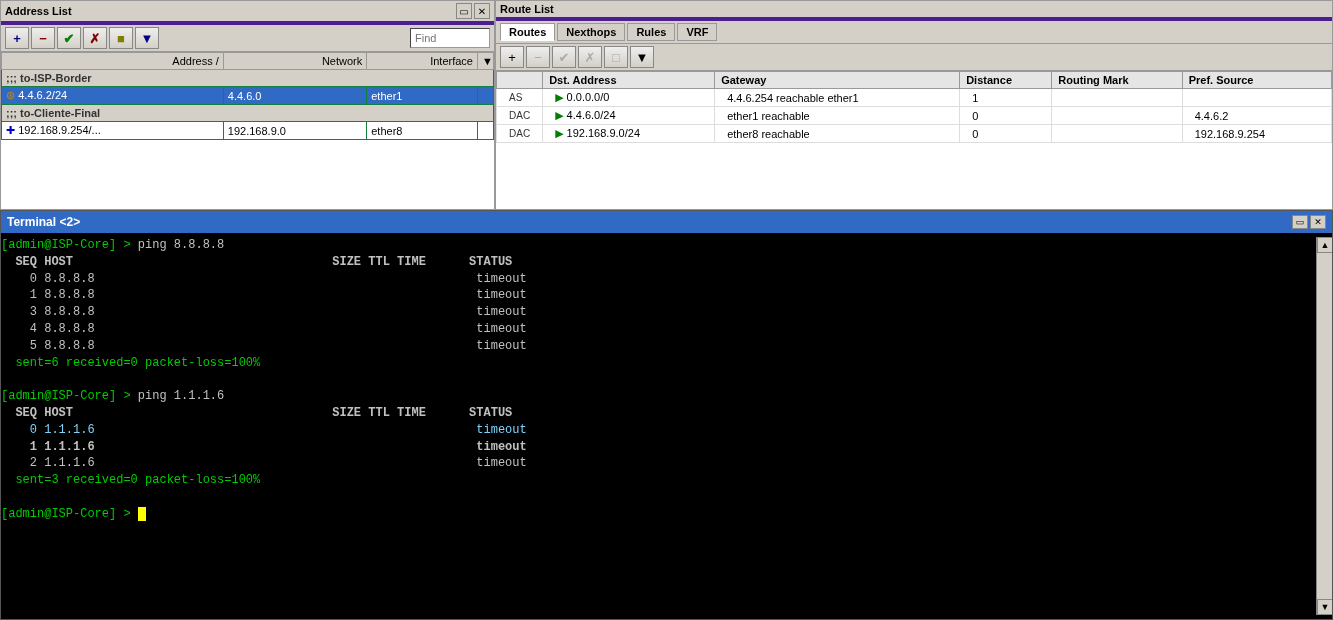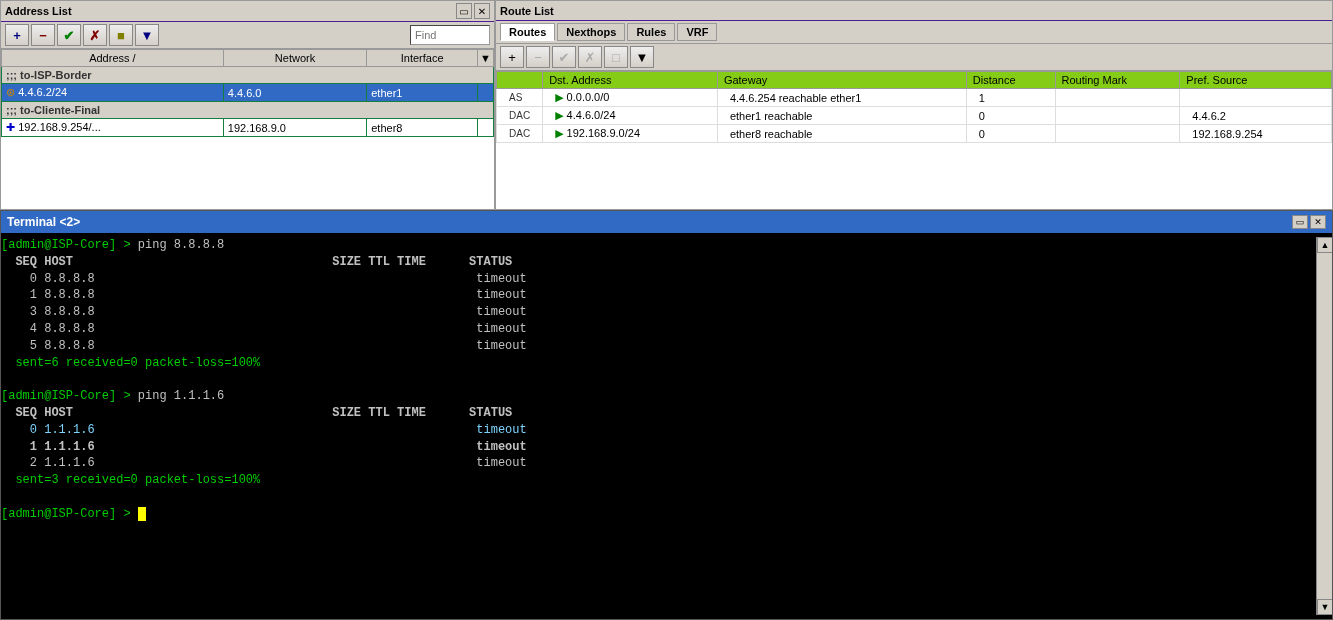--- a/index.html
+++ b/index.html
@@ -5,53 +5,53 @@
     * { box-sizing: border-box; margin: 0; padding: 0; }
     body { font-family: 'Segoe UI', Tahoma, sans-serif; font-size: 12px; background: #d4d0c8; width: 1333px; height: 620px; overflow: hidden; }
 
     .main-container { display: flex; flex-direction: column; width: 1333px; height: 620px; }
 
     
     .top-row { display: flex; height: 210px; background: #d4d0c8; }
 
     
     .address-list-panel { width: 495px; border: 1px solid #999; background: #fff; display: flex; flex-direction: column; }
-    .panel-titlebar { background: #d4d0c8; border-bottom: 1px solid #4c1d95; padding: 2px 4px; display: flex; align-items: center; justify-content: space-between; font-size: 11px; font-weight: bold; min-height: 20px; }
+    .panel-titlebar { background: #d4d0c8; border-bottom: 4px solid #4c1d95; padding: 2px 4px; display: flex; align-items: center; justify-content: space-between; font-size: 11px; font-weight: bold; min-height: 20px; }
     .titlebar-controls { display: flex; gap: 2px; }
     .titlebar-btn { width: 16px; height: 16px; border: 1px solid #888; background: #d4d0c8; cursor: pointer; display: flex; align-items: center; justify-content: center; font-size: 10px; }
 
     .toolbar { display: flex; align-items: center; gap: 2px; padding: 2px 4px; background: #d4d0c8; border-bottom: 1px solid #999; }
     .toolbar-btn { width: 24px; height: 22px; border: 1px solid #888; background: linear-gradient(to bottom, #eee, #d4d0c8); cursor: pointer; display: flex; align-items: center; justify-content: center; font-size: 13px; font-weight: bold; }
     .toolbar-btn.add { color: #000080; }
     .toolbar-btn.remove { color: #800000; }
     .toolbar-btn.check { color: #008000; }
     .toolbar-btn.cross { color: #800000; }
     .toolbar-btn.copy { color: #808000; }
     .toolbar-btn.filter { color: #000080; }
     .find-input { margin-left: auto; width: 80px; height: 20px; border: 1px inset #999; padding: 1px 4px; background: white; font-size: 11px; }
 
     .table-container { flex: 1; overflow: hidden; }
     .data-table { width: 100%; border-collapse: collapse; font-size: 11px; }
-    .data-table th { background: #d4d0c8; border: 1px solid #999; padding: 2px 4px; text-align: center; font-weight: normal; cursor: pointer; white-space: nowrap; }
+    .data-table th { background: #d4d0c8; border: 1px solid #999; padding: 2px 4px; text-align: right; font-weight: normal; cursor: pointer; white-space: nowrap; }
     .data-table th.sortable::after { content: ' /'; }
     .data-table td { border: 1px solid #15803d; padding: 2px 4px; white-space: nowrap; }
     .data-table tr.group-header td { background: #d4d0c8; font-weight: bold; color: #333; padding-left: 4px; }
     .data-table tr.selected td { background: #316ac5; color: white; }
 
     
     .route-list-panel { flex: 1; border: 1px solid #999; background: #fff; display: flex; flex-direction: column; margin-left: 0; }
     .route-tabs { display: flex; align-items: center; padding: 2px 4px; background: #d4d0c8; border-bottom: 1px solid #999; gap: 2px; }
     .route-tab { padding: 2px 8px; border: 1px solid #999; background: #d4d0c8; cursor: pointer; font-size: 11px; font-weight: bold; }
     .route-tab.active { background: white; border-bottom: 1px solid white; }
     .route-toolbar { display: flex; align-items: center; gap: 2px; padding: 2px 4px; background: #d4d0c8; border-bottom: 1px solid #999; }
     .route-toolbar-btn { width: 24px; height: 22px; border: 1px solid #888; background: linear-gradient(to bottom, #eee, #d4d0c8); cursor: pointer; display: flex; align-items: center; justify-content: center; font-size: 13px; }
     .route-toolbar-btn.disabled { color: #aaa; cursor: default; }
 
     .route-table { width: 100%; border-collapse: collapse; font-size: 11px; }
-    .route-table th { background: #84cc16; border: 1px solid #999; padding: 2px 6px; text-align: left; font-weight: normal; white-space: nowrap; }
+    .route-table th { background: #e5e5e5; border: 1px solid #999; padding: 2px 6px; text-align: left; font-weight: bold; white-space: nowrap; }
     .route-table td { border: 1px solid #ddd; padding: 2px 12px; white-space: nowrap; }
     .type-col { width: 40px; color: #333; font-size: 10px; }
     .route-icon { color: green; margin-right: 3px; }
 
     
     .terminal-panel { flex: 1; border: 1px solid #555; display: flex; flex-direction: column; }
     .terminal-titlebar { background: #316ac5; color: white; padding: 3px 6px; display: flex; align-items: center; justify-content: space-between; font-size: 12px; font-weight: bold; min-height: 22px; gap: 30px; }
     .terminal-titlebar-right { display: flex; gap: 2px; }
     .term-btn { width: 16px; height: 14px; border: 1px solid #888; background: #d4d0c8; color: #000; cursor: pointer; display: flex; align-items: center; justify-content: center; font-size: 9px; }
 

